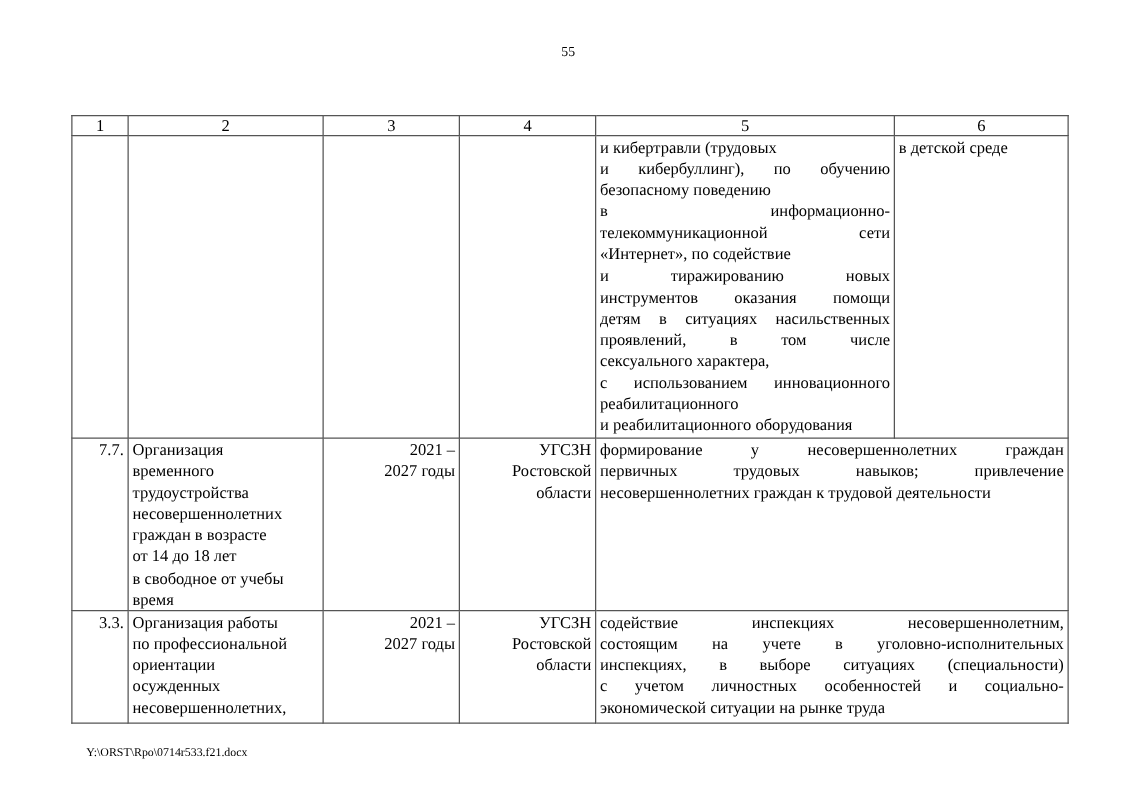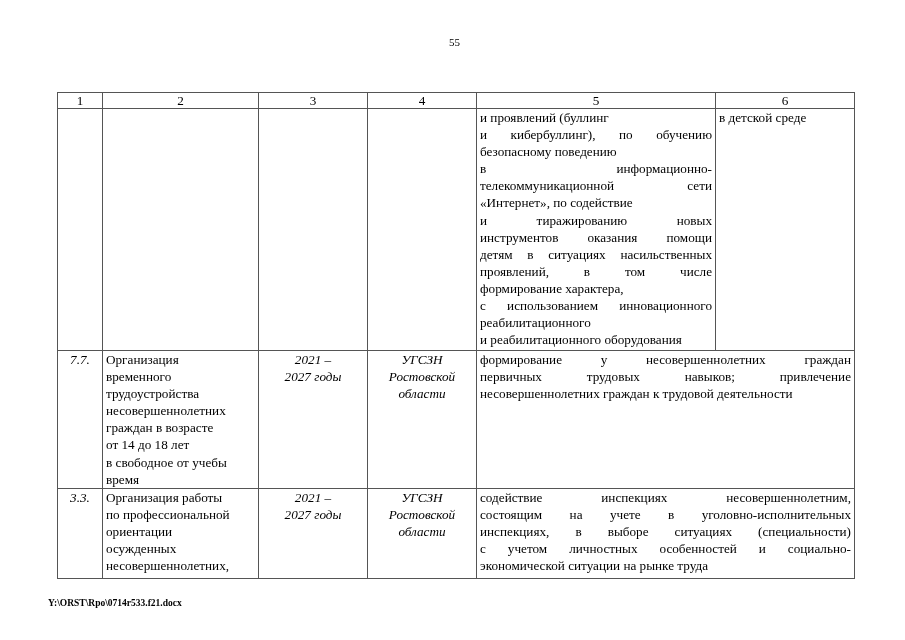--- a/index.html
+++ b/index.html
@@ -4,24 +4,24 @@
 <style>
   html, body { margin:0; padding:0; background:#ffffff; }
   body { width:905px; height:640px; position:relative; overflow:hidden;
          font-family:"Liberation Serif", "DejaVu Serif", serif; color:#000; }
   .page-number { position:absolute; top:36px; left:2px; width:905px; text-align:center;
                  font-size:11px; }
   table.main { position:absolute; left:57px; top:92px; border-collapse:collapse;
                table-layout:fixed; width:797px; font-size:13.2px; line-height:17.1px; }
   table.main td { border:1px solid #555; vertical-align:top; padding:0 3px; }
   table.main tr.header td { text-align:center; height:15px; line-height:15px; padding-top:0; padding-bottom:0; }
-  .c { text-align:center;font-style:italic; }
+  .c { text-align:right; }
   .line { display:block; }
   .jl { display:block; text-align:justify; text-align-last:justify; }
-  .footer { position:absolute; left:48px; top:598px; font-size:9.5px;font-weight:bold; }
+  .footer { position:absolute; left:69px; top:598px; font-size:9.5px; }
 </style>
 </head>
 <body>
 
 <div class="page-number">55</div>
 
 <table class="main">
   <colgroup>
     <col style="width:45px">
     <col style="width:156px">
@@ -38,31 +38,31 @@
     <td>4</td>
     <td>5</td>
     <td>6</td>
   </tr>
   <tr style="height:242px">
     <td></td>
     <td></td>
     <td></td>
     <td></td>
     <td id="cont-col5">
-          <span class="line">и проявлений (буллинг</span>
+          <span class="line">и кибертравли (трудовых</span>
           <span class="jl">и кибербуллинг), по обучению</span>
           <span class="line">безопасному поведению</span>
           <span class="jl">в информационно-</span>
           <span class="jl">телекоммуникационной сети</span>
           <span class="line">«Интернет», по содействие</span>
           <span class="jl">и тиражированию новых</span>
           <span class="jl">инструментов оказания помощи</span>
           <span class="jl">детям в ситуациях насильственных</span>
           <span class="jl">проявлений, в том числе</span>
-          <span class="line">формирование характера,</span>
+          <span class="line">сексуального характера,</span>
           <span class="jl">с использованием инновационного</span>
           <span class="line">реабилитационного</span>
           <span class="line">и реабилитационного оборудования</span>
         </td>
     <td>в детской среде</td>
   </tr>
   <tr style="height:137px">
     <td class="c">7.7.</td>
     <td id="r0-name">
           <span class="line">Организация</span>

